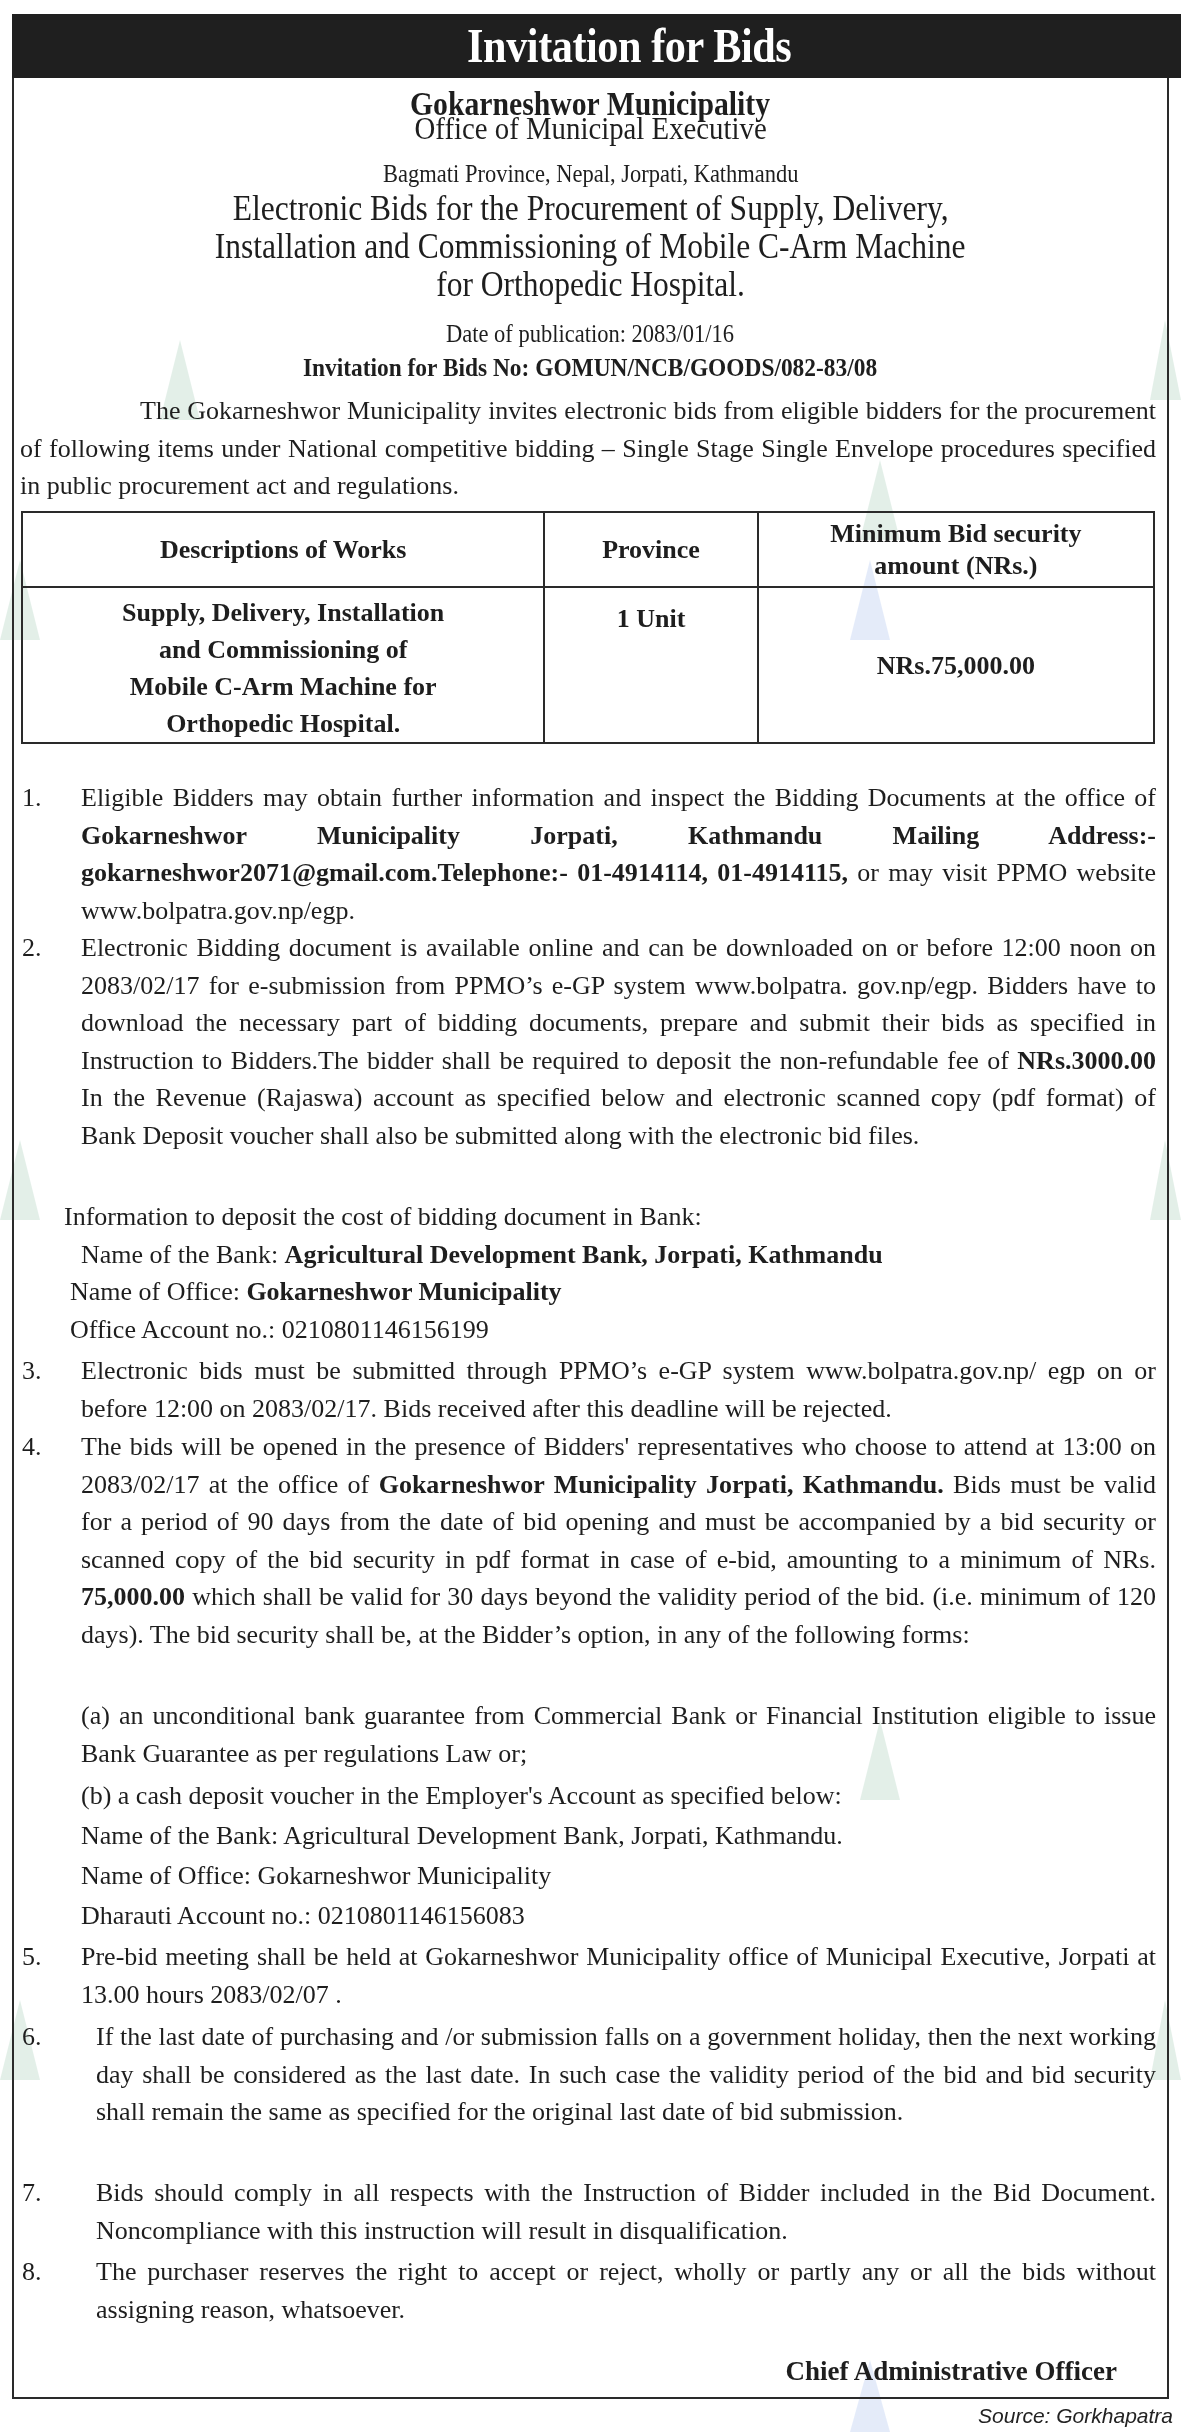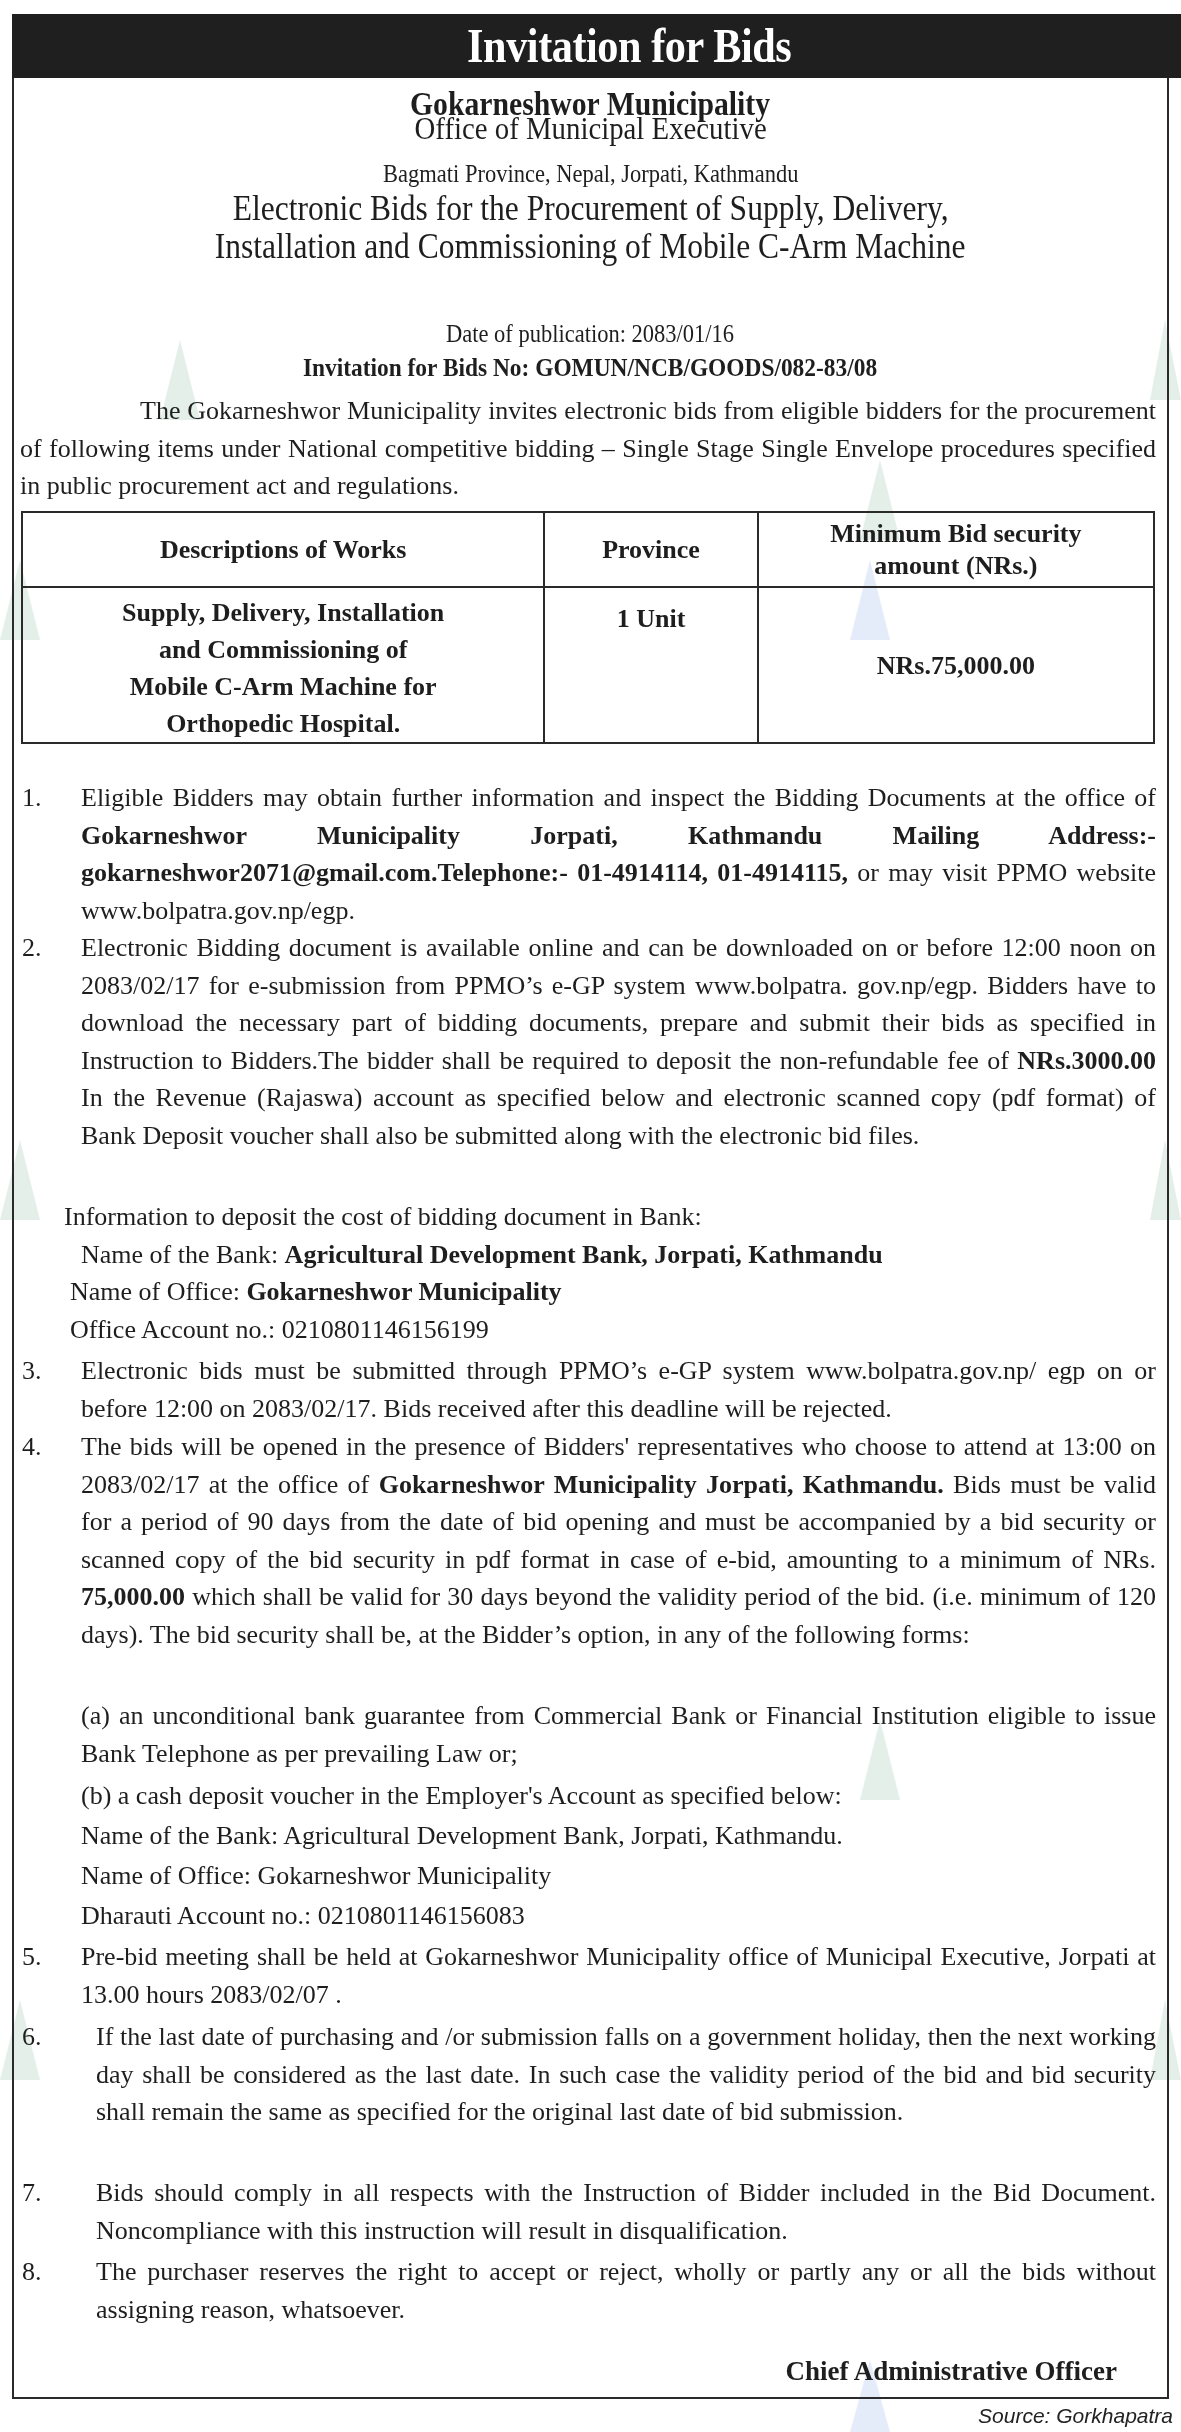--- a/index.html
+++ b/index.html
@@ -83,20 +83,21 @@
 </div>
 <div class="center office">
   <span class="squeeze">Office of Municipal Executive</span>
 </div>
 <div class="center address">
   <span class="squeeze">Bagmati Province, Nepal, Jorpati, Kathmandu</span>
 </div>
 <div class="center subject">
   <div><span class="squeeze">Electronic Bids for the Procurement of Supply, Delivery,</span></div>
   <div><span class="squeeze">Installation and Commissioning  of  Mobile C-Arm Machine</span></div>
+  <div><span class="squeeze">for Orthopedic Hospital.</span></div>
 </div>
 <div class="center pubdate">
   <span class="squeeze">Date of publication: 2083/01/16</span>
 </div>
 <div class="center ifbno">
   <span class="squeeze">Invitation for Bids No: GOMUN/NCB/GOODS/082-83/08</span>
 </div>
 
 <div class="para intro">The Gokarneshwor Municipality invites electronic bids from eligible bidders for the procurement of following items under National competitive bidding – Single Stage Single Envelope procedures specified in public procurement act and regulations.</div>
 
@@ -139,21 +140,21 @@
 <div class="item" style="top:1352px;height:76px">
   <span class="num">3.</span>
   <div class="body"><span>Electronic bids must be submitted through PPMO’s e-GP system www.bolpatra.gov.np/ egp on  or before 12:00  on 2083/02/17. Bids received after this deadline will be rejected.</span></div>
 </div>
 
 <div class="item" style="top:1428px;height:264px">
   <span class="num">4.</span>
   <div class="body"><span>The bids will be opened in the presence of Bidders' representatives who choose to attend at 13:00 on 2083/02/17 at the office of </span><b>Gokarneshwor Municipality Jorpati, Kathmandu.</b><span> Bids must be valid for a period of 90 days from the date of bid opening and must be accompanied by a bid security or scanned copy of the bid security in pdf format in case of e-bid, amounting to a minimum of NRs. </span><b>75,000.00</b><span> which shall be valid for 30 days beyond the validity period of the bid. (i.e. minimum of 120 days). The bid security shall be, at the Bidder’s option, in any of the following forms:</span></div>
 </div>
 
-<div class="para" style="left:81px;top:1697px;width:1075px">(a) an unconditional bank guarantee from Commercial Bank or Financial Institution eligible to issue Bank Telephone as per prevailing Law or;</div>
+<div class="para" style="left:81px;top:1697px;width:1075px">(a) an unconditional bank guarantee from Commercial Bank or Financial Institution eligible to issue Bank Guarantee as per regulations Law or;</div>
 <div class="line" style="left:81px;top:1777px">(b) a cash deposit voucher in the Employer's Account as specified below:</div>
 <div class="line" style="left:81px;top:1817px">Name of the Bank: Agricultural Development Bank, Jorpati, Kathmandu.</div>
 <div class="line" style="left:81px;top:1857px">Name of Office: Gokarneshwor Municipality</div>
 <div class="line" style="left:81px;top:1897px">Dharauti Account no.: 0210801146156083</div>
 
 <div class="item" style="top:1938px;height:76px">
   <span class="num">5.</span>
   <div class="body"><span>Pre-bid meeting shall be held at Gokarneshwor Municipality office of Municipal Executive, Jorpati at 13.00 hours 2083/02/07 .</span></div>
 </div>
 

